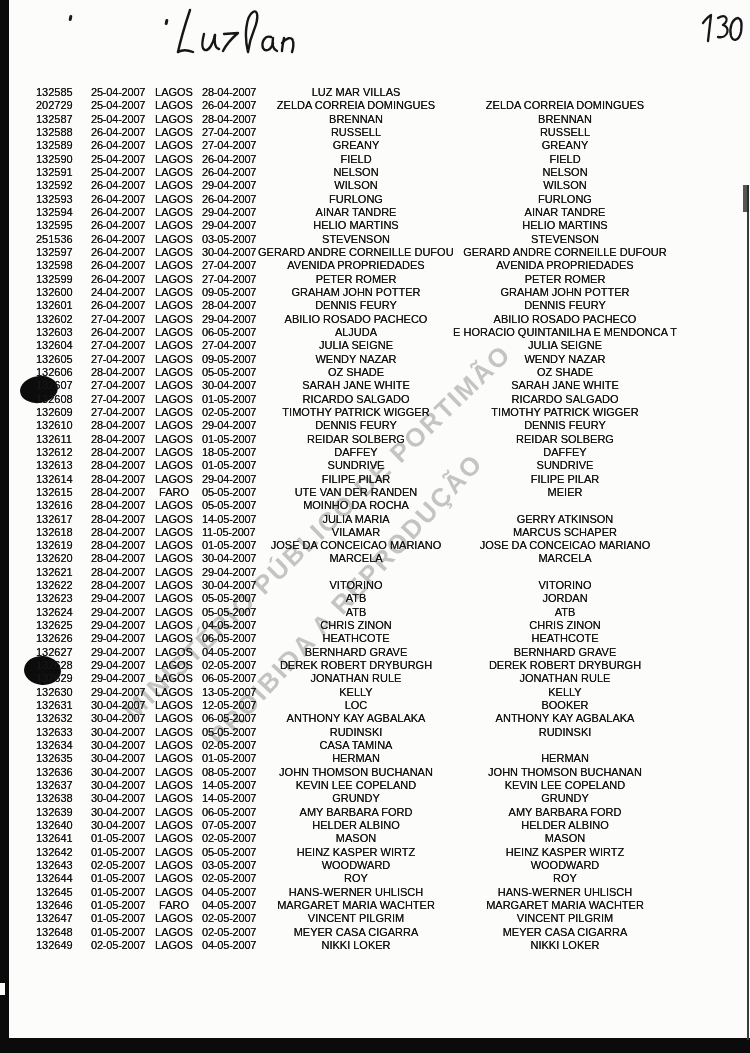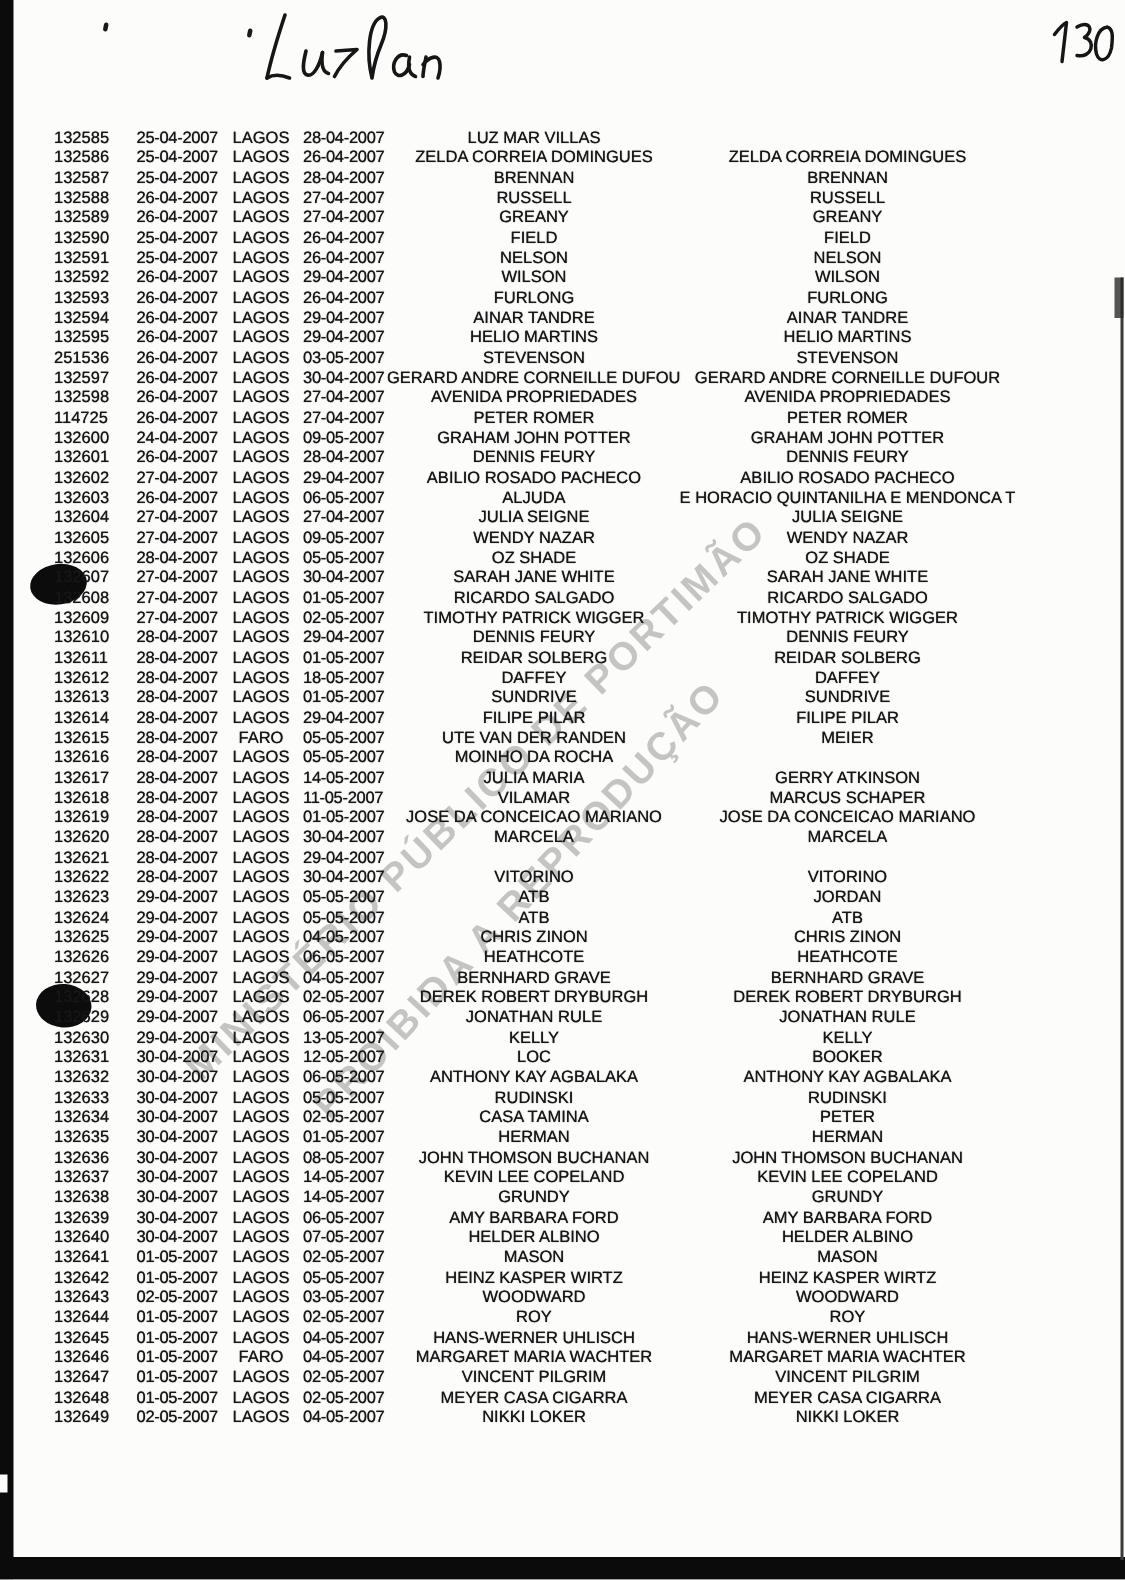--- a/index.html
+++ b/index.html
@@ -89,21 +89,21 @@
 
   <div class="records">
       <div class="row">
         <span class="c c-id">132585</span>
         <span class="c c-d1">25-04-2007</span>
         <span class="c c-of">LAGOS</span>
         <span class="c c-d2">28-04-2007</span>
         <span class="c c-n1">LUZ MAR VILLAS</span>
       </div>
       <div class="row">
-        <span class="c c-id">132586</span>
+        <span class="c c-id">202729</span>
         <span class="c c-d1">25-04-2007</span>
         <span class="c c-of">LAGOS</span>
         <span class="c c-d2">26-04-2007</span>
         <span class="c c-n1">ZELDA CORREIA DOMINGUES</span>
         <span class="c c-n2">ZELDA CORREIA DOMINGUES</span>
       </div>
       <div class="row">
         <span class="c c-id">132587</span>
         <span class="c c-d1">25-04-2007</span>
         <span class="c c-of">LAGOS</span>
@@ -193,21 +193,21 @@
       </div>
       <div class="row">
         <span class="c c-id">132598</span>
         <span class="c c-d1">26-04-2007</span>
         <span class="c c-of">LAGOS</span>
         <span class="c c-d2">27-04-2007</span>
         <span class="c c-n1">AVENIDA PROPRIEDADES</span>
         <span class="c c-n2">AVENIDA PROPRIEDADES</span>
       </div>
       <div class="row">
-        <span class="c c-id">114725</span>
+        <span class="c c-id">132599</span>
         <span class="c c-d1">26-04-2007</span>
         <span class="c c-of">LAGOS</span>
         <span class="c c-d2">27-04-2007</span>
         <span class="c c-n1">PETER ROMER</span>
         <span class="c c-n2">PETER ROMER</span>
       </div>
       <div class="row">
         <span class="c c-id">132600</span>
         <span class="c c-d1">24-04-2007</span>
         <span class="c c-of">LAGOS</span>
@@ -477,21 +477,20 @@
         <span class="c c-d2">05-05-2007</span>
         <span class="c c-n1">RUDINSKI</span>
         <span class="c c-n2">RUDINSKI</span>
       </div>
       <div class="row">
         <span class="c c-id">132634</span>
         <span class="c c-d1">30-04-2007</span>
         <span class="c c-of">LAGOS</span>
         <span class="c c-d2">02-05-2007</span>
         <span class="c c-n1">CASA TAMINA</span>
-        <span class="c c-n2">PETER</span>
       </div>
       <div class="row">
         <span class="c c-id">132635</span>
         <span class="c c-d1">30-04-2007</span>
         <span class="c c-of">LAGOS</span>
         <span class="c c-d2">01-05-2007</span>
         <span class="c c-n1">HERMAN</span>
         <span class="c c-n2">HERMAN</span>
       </div>
       <div class="row">

